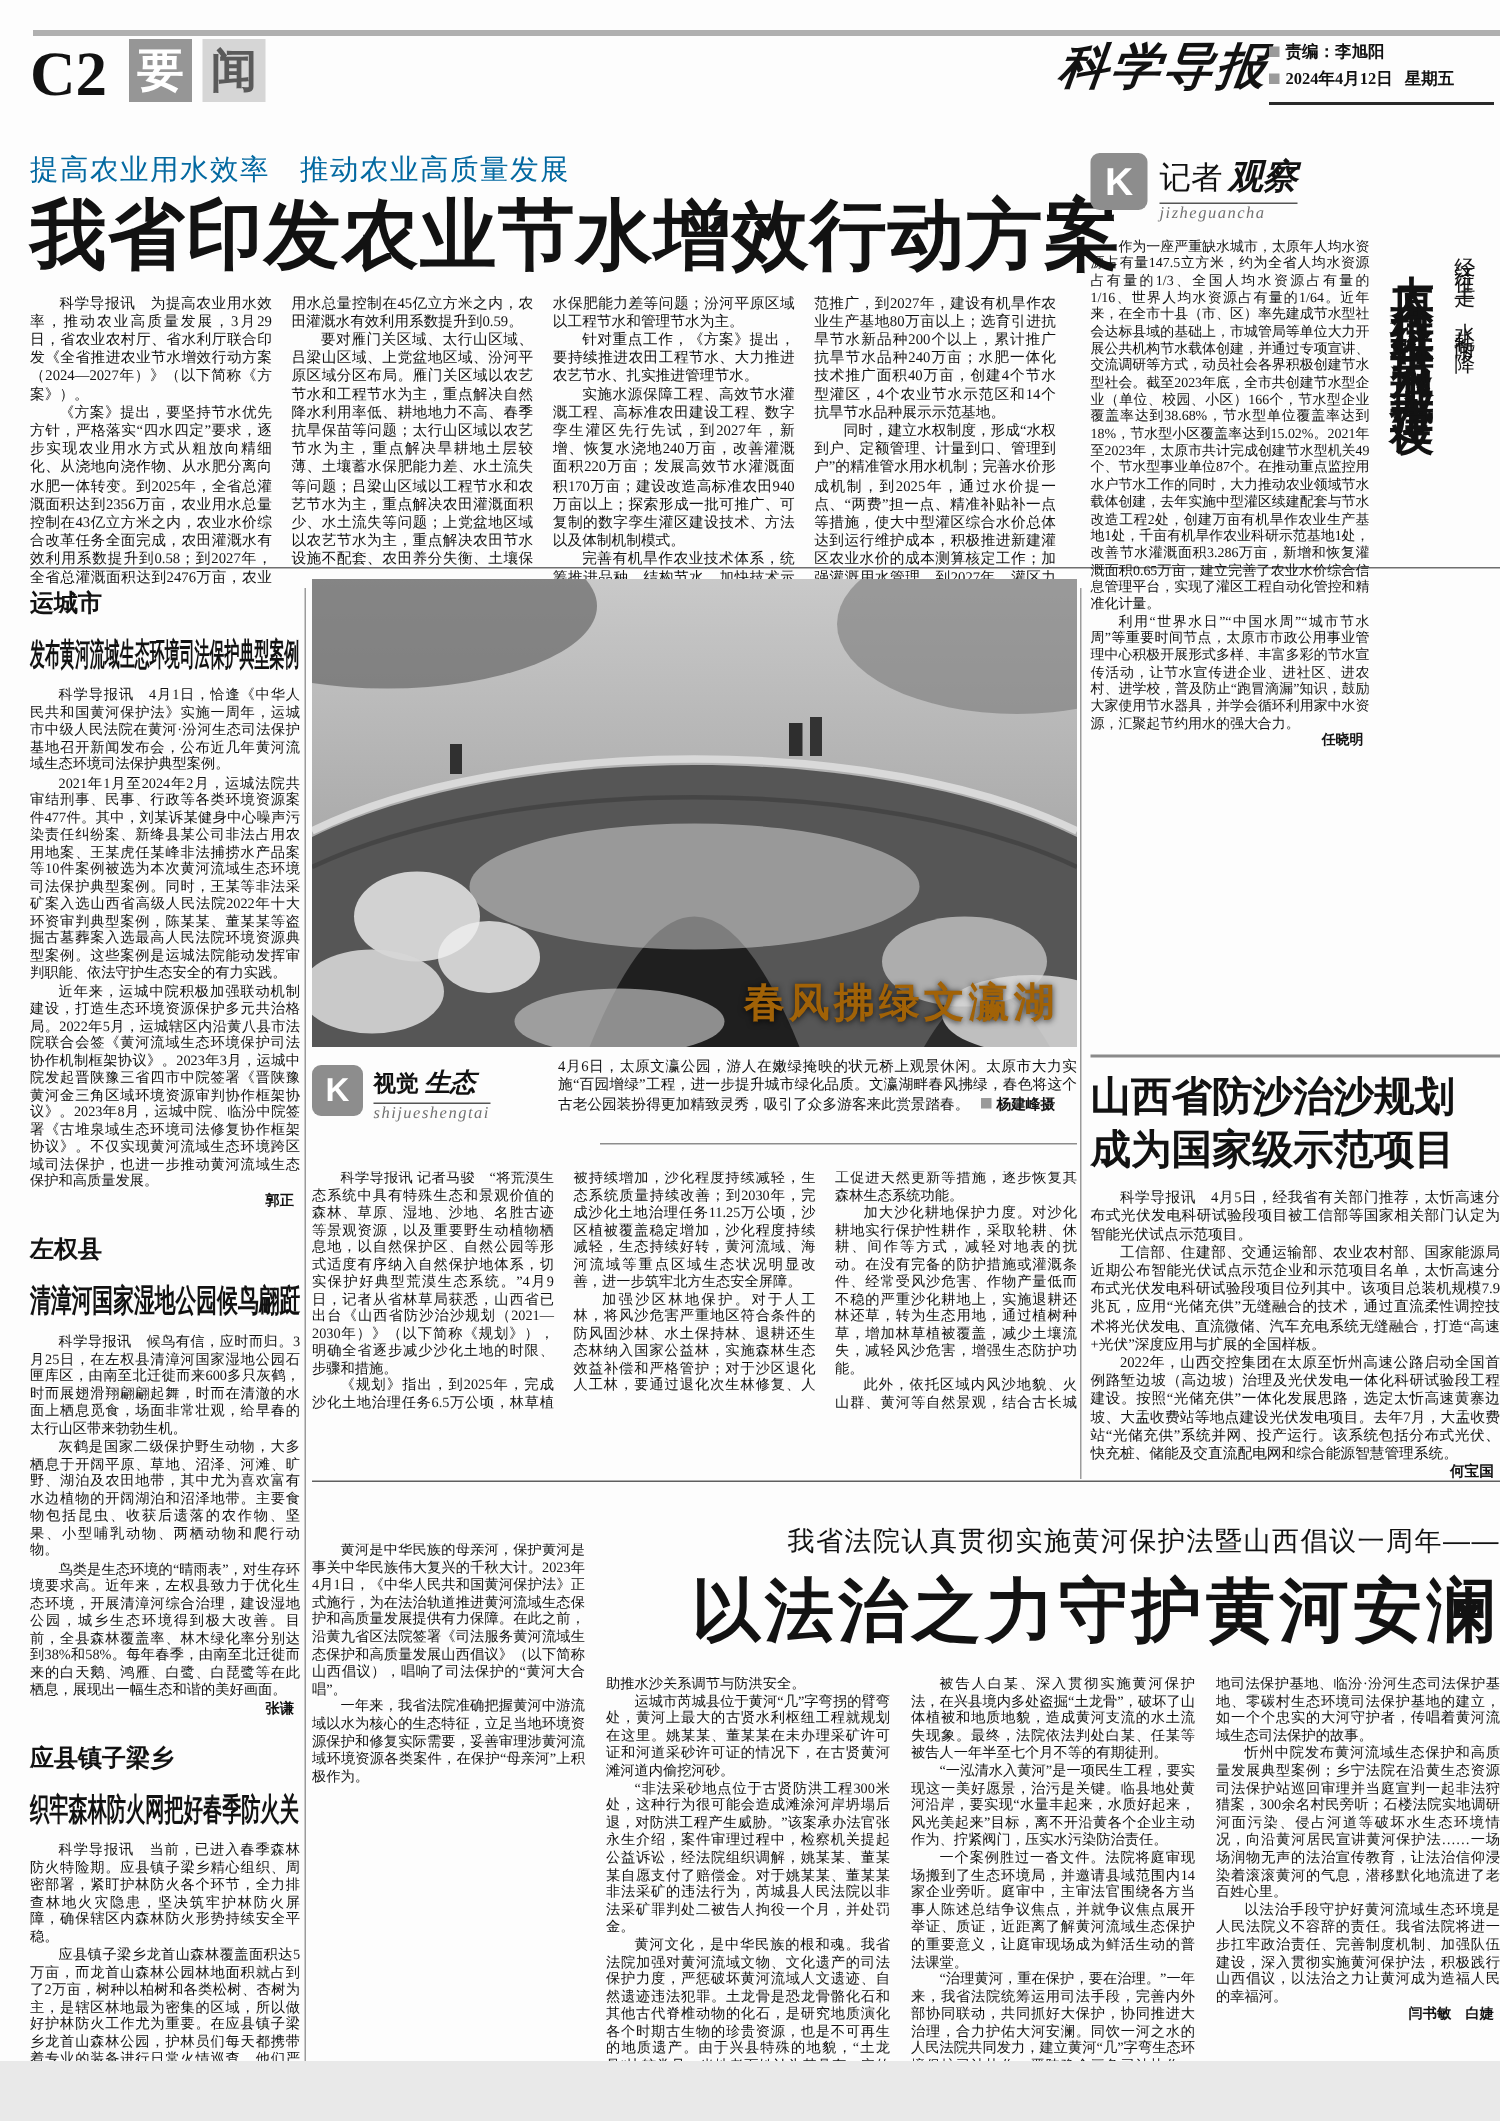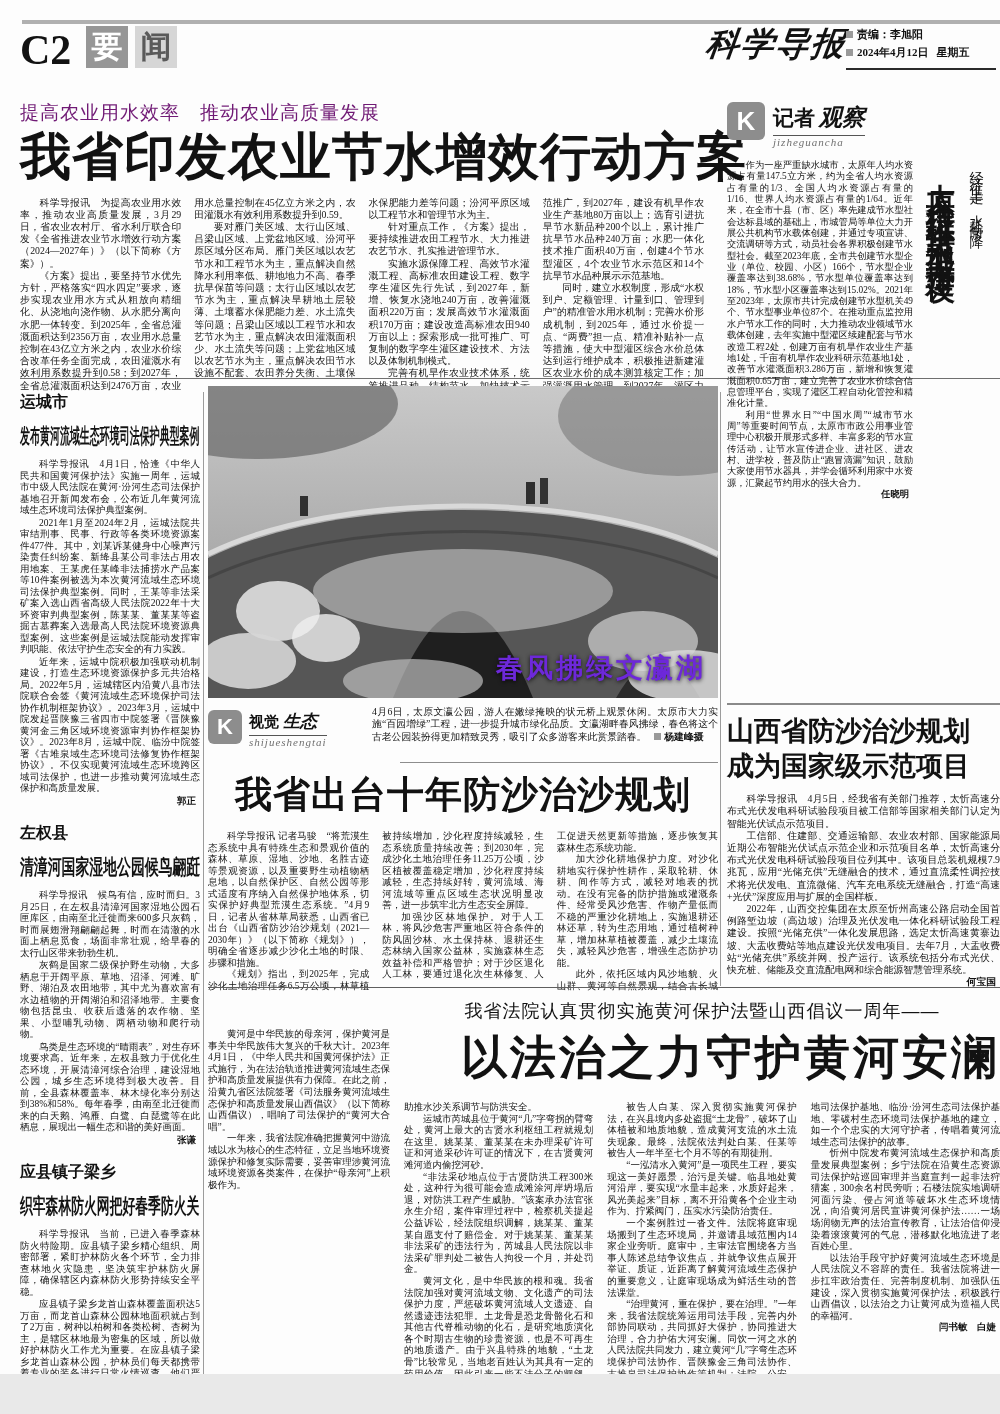--- a/index.html
+++ b/index.html
@@ -17,40 +17,40 @@
   .secbox.b2{background:#d6d6d6;color:#5a5a5a;}
   .masthead{position:absolute;left:706px;top:22px;font-size:33px;font-weight:bold;font-style:italic;
             font-family:"DejaVu Serif",serif;transform:skewX(-7deg);letter-spacing:2px;}
   .pubinfo{position:absolute;left:846px;top:27px;width:150px;font-size:11px;font-weight:bold;
            border-bottom:2px solid #2a2a2a;padding-bottom:5px;}
   .publine{display:flex;align-items:center;margin-bottom:3px;}
   .sq{display:inline-block;width:7px;height:7px;background:#9a9a9a;margin-right:4px;flex:none;}
   .pub-date{display:flex;gap:8px;}
   
   .lead{position:absolute;left:20px;top:100px;width:684px;}
-  .lead-kicker{font-size:19px;font-family:"Liberation Sans",sans-serif;color:#701a75;letter-spacing:1px;}
+  .lead-kicker{font-size:19px;font-family:"Liberation Sans",sans-serif;color:#0369a1;letter-spacing:1px;}
   .lead-headline{margin-top:4px;font-size:51px;font-weight:bold;font-family:"Liberation Sans",sans-serif;
                  letter-spacing:1px;line-height:1.05;white-space:nowrap;}
   .lead-body{margin-top:13px;column-count:4;column-gap:13px;column-fill:auto;height:202px;overflow:hidden;
              font-size:9.8px;line-height:12.2px;}
   .hr-a{position:absolute;left:20px;top:378px;width:980px;height:1px;background:#6f6f6f;}
   
   .leftcol{position:absolute;left:20px;top:392px;width:180px;}
   .vrule-left{position:absolute;left:203px;top:392px;width:1px;height:1002px;background:#9c9c9c;}
   .mini{margin-bottom:16px;}
   .mini-kicker{font-size:16px;font-weight:bold;font-family:"Liberation Sans",sans-serif;margin-bottom:9px;}
   .mini-headline{font-weight:bold;font-family:"Liberation Sans",sans-serif;font-size:21px;
                  white-space:nowrap;transform-origin:left center;margin-bottom:9px;}
   .sx48{transform:scaleX(0.475);} .sx66{transform:scaleX(0.66);} .sx61{transform:scaleX(0.61);}
   .mini-body{font-size:9.5px;line-height:11.5px;}
   .mini-body p{margin-bottom:1px;}
   
   .photo{position:absolute;left:208px;top:386px;width:510px;height:312px;overflow:hidden;}
   .photo svg{display:block;}
-  .photo-title{position:absolute;right:12px;bottom:12px;color:#6d28d9;font-weight:bold;font-size:27px;
+  .photo-title{position:absolute;right:12px;bottom:12px;color:#a16207;font-weight:bold;font-size:27px;
                font-family:"Liberation Sans",sans-serif;letter-spacing:3px;text-shadow:0 1px 4px rgba(0,0,0,.8);}
   .cap-row{position:absolute;left:208px;top:706px;width:510px;display:flex;gap:12px;}
   .brandblock{width:152px;flex:none;display:flex;gap:7px;align-items:flex-start;padding-top:4px;}
   .kbox{background:#8d8d8d;color:#fff;border-radius:6px;display:flex;align-items:center;justify-content:center;
         font-family:"Liberation Sans",sans-serif;font-weight:bold;flex:none;}
   .kbox.small{width:34px;height:34px;font-size:22px;}
   .kbox.big{width:38px;height:38px;font-size:26px;}
   .brandname{border-bottom:1px solid #555;padding-bottom:2px;white-space:nowrap;}
   .bn-a{font-family:"Liberation Sans",sans-serif;font-weight:bold;font-size:15px;}
   .bn-b{font-family:"DejaVu Serif",serif;font-weight:bold;font-style:italic;font-size:17px;}
@@ -62,41 +62,41 @@
   
   .desert{position:absolute;left:208px;top:770px;width:510px;}
   .desert-headline{text-align:center;font-weight:bold;font-size:37px;font-family:"Liberation Sans",sans-serif;
                    letter-spacing:1px;white-space:nowrap;}
   .desert-body{margin-top:11px;column-count:3;column-gap:13px;column-fill:auto;height:166px;overflow:hidden;
                font-size:9.5px;line-height:11.5px;}
   
   .vrule-mid{position:absolute;left:720px;top:392px;width:1px;height:594px;background:#9c9c9c;}
   .observer{position:absolute;left:727px;top:102px;width:273px;}
   .obs-brandrow{display:flex;gap:8px;align-items:flex-start;}
-  .obs-title-a{font-family:"Liberation Sans",sans-serif;font-weight:bold;font-size:21px;}
+  .obs-title-a{font-family:"Liberation Sans",sans-serif;font-weight:normal;font-size:21px;}
   .obs-title-b{font-family:"DejaVu Serif",serif;font-weight:bold;font-style:italic;font-size:23px;}
   .obs-flex{display:flex;margin-top:12px;}
   .obs-body{width:186px;flex:none;font-size:9.3px;line-height:11.35px;}
   .obs-vtitle{writing-mode:vertical-rl;font-weight:bold;font-size:29px;font-family:"Liberation Sans",sans-serif;
               letter-spacing:7px;margin-left:8px;height:548px;}
   .obs-vkicker{writing-mode:vertical-rl;font-size:14px;font-family:"Liberation Sans",sans-serif;
                letter-spacing:5px;margin-left:7px;height:470px;}
   .hr-b{position:absolute;left:727px;top:703px;width:273px;height:2px;background:#8a8a8a;}
   
   .solar{position:absolute;left:727px;top:714px;width:273px;}
   .solar-headline{font-weight:bold;font-size:27px;line-height:1.3;font-family:"Liberation Sans",sans-serif;
                   white-space:nowrap;}
   .solar-body{margin-top:9px;font-size:9.8px;line-height:12.2px;}
   .hr-c{position:absolute;left:208px;top:987px;width:792px;height:1px;background:#5f5f5f;}
   
   .river{position:absolute;left:208px;top:999px;width:792px;height:414px;}
   .river-part1{position:absolute;left:0;top:30px;width:182px;height:382px;overflow:hidden;
                font-size:9.5px;line-height:11.6px;}
   .river-right{position:absolute;left:196px;top:0;width:596px;}
-  .river-kicker{text-align:center;font-size:18px;font-family:"Liberation Sans",sans-serif;letter-spacing:1px;}
+  .river-kicker{text-align:right;font-size:18px;font-family:"Liberation Sans",sans-serif;letter-spacing:1px;margin-top:16px;}
   .river-headline{text-align:right;font-weight:bold;font-size:46px;font-family:"Liberation Sans",sans-serif;
                   letter-spacing:3px;margin-top:4px;white-space:nowrap;}
   .river-part2{margin-top:13px;column-count:3;column-gap:14px;column-fill:auto;height:316px;overflow:hidden;
                font-size:9.5px;line-height:11.6px;}
   .cont p:first-child{text-indent:0;}
 </style>
 </head>
 <body>
 
 <div class="page">
@@ -217,21 +217,20 @@
         <div class="brandpy">shijueshengtai</div>
       </div>
     </div>
     <div class="caption">
       <span>4月6日，太原文瀛公园，游人在嫩绿掩映的状元桥上观景休闲。太原市大力实施“百园增绿”工程，进一步提升城市绿化品质。文瀛湖畔春风拂绿，春色将这个古老公园装扮得更加精致灵秀，吸引了众多游客来此赏景踏春。</span><span class="credit"><span class="sq"></span><span>杨建峰摄</span></span>
     </div>
   </div>
   <div class="hr-cap"></div>
 
   <div class="desert">
-    <div class="desert-headline">我省出台十年防沙治沙规划</div>
     <div class="desert-body">
       <p>科学导报讯 记者马骏　“将荒漠生态系统中具有特殊生态和景观价值的森林、草原、湿地、沙地、名胜古迹等景观资源，以及重要野生动植物栖息地，以自然保护区、自然公园等形式适度有序纳入自然保护地体系，切实保护好典型荒漠生态系统。”4月9日，记者从省林草局获悉，山西省已出台《山西省防沙治沙规划（2021—2030年）》（以下简称《规划》），明确全省逐步减少沙化土地的时限、步骤和措施。</p>
       <p>《规划》指出，到2025年，完成沙化土地治理任务6.5万公顷，林草植被持续增加，沙化程度持续减轻，生态系统质量持续改善；到2030年，完成沙化土地治理任务11.25万公顷，沙区植被覆盖稳定增加，沙化程度持续减轻，生态持续好转，黄河流域、海河流域等重点区域生态状况明显改善，进一步筑牢北方生态安全屏障。</p>
       <p>加强沙区林地保护。对于人工林，将风沙危害严重地区符合条件的防风固沙林、水土保持林、退耕还生态林纳入国家公益林，实施森林生态效益补偿和严格管护；对于沙区退化人工林，要通过退化次生林修复、人工促进天然更新等措施，逐步恢复其森林生态系统功能。</p>
       <p>加大沙化耕地保护力度。对沙化耕地实行保护性耕作，采取轮耕、休耕、间作等方式，减轻对地表的扰动。在没有完备的防护措施或灌溉条件、经常受风沙危害、作物产量低而不稳的严重沙化耕地上，实施退耕还林还草，转为生态用地，通过植树种草，增加林草植被覆盖，减少土壤流失，减轻风沙危害，增强生态防护功能。</p>
       <p>此外，依托区域内风沙地貌、火山群、黄河等自然景观，结合古长城等人文景观，重点建设山西朔城麻家梁国家沙漠公园、山西右玉黄沙洼国家沙漠公园、山西怀仁金沙滩国家沙漠公园，在保护好生态的基础上，适度发展生态旅游。</p>
     </div>
   </div>
 
   <div class="vrule-mid"></div>

